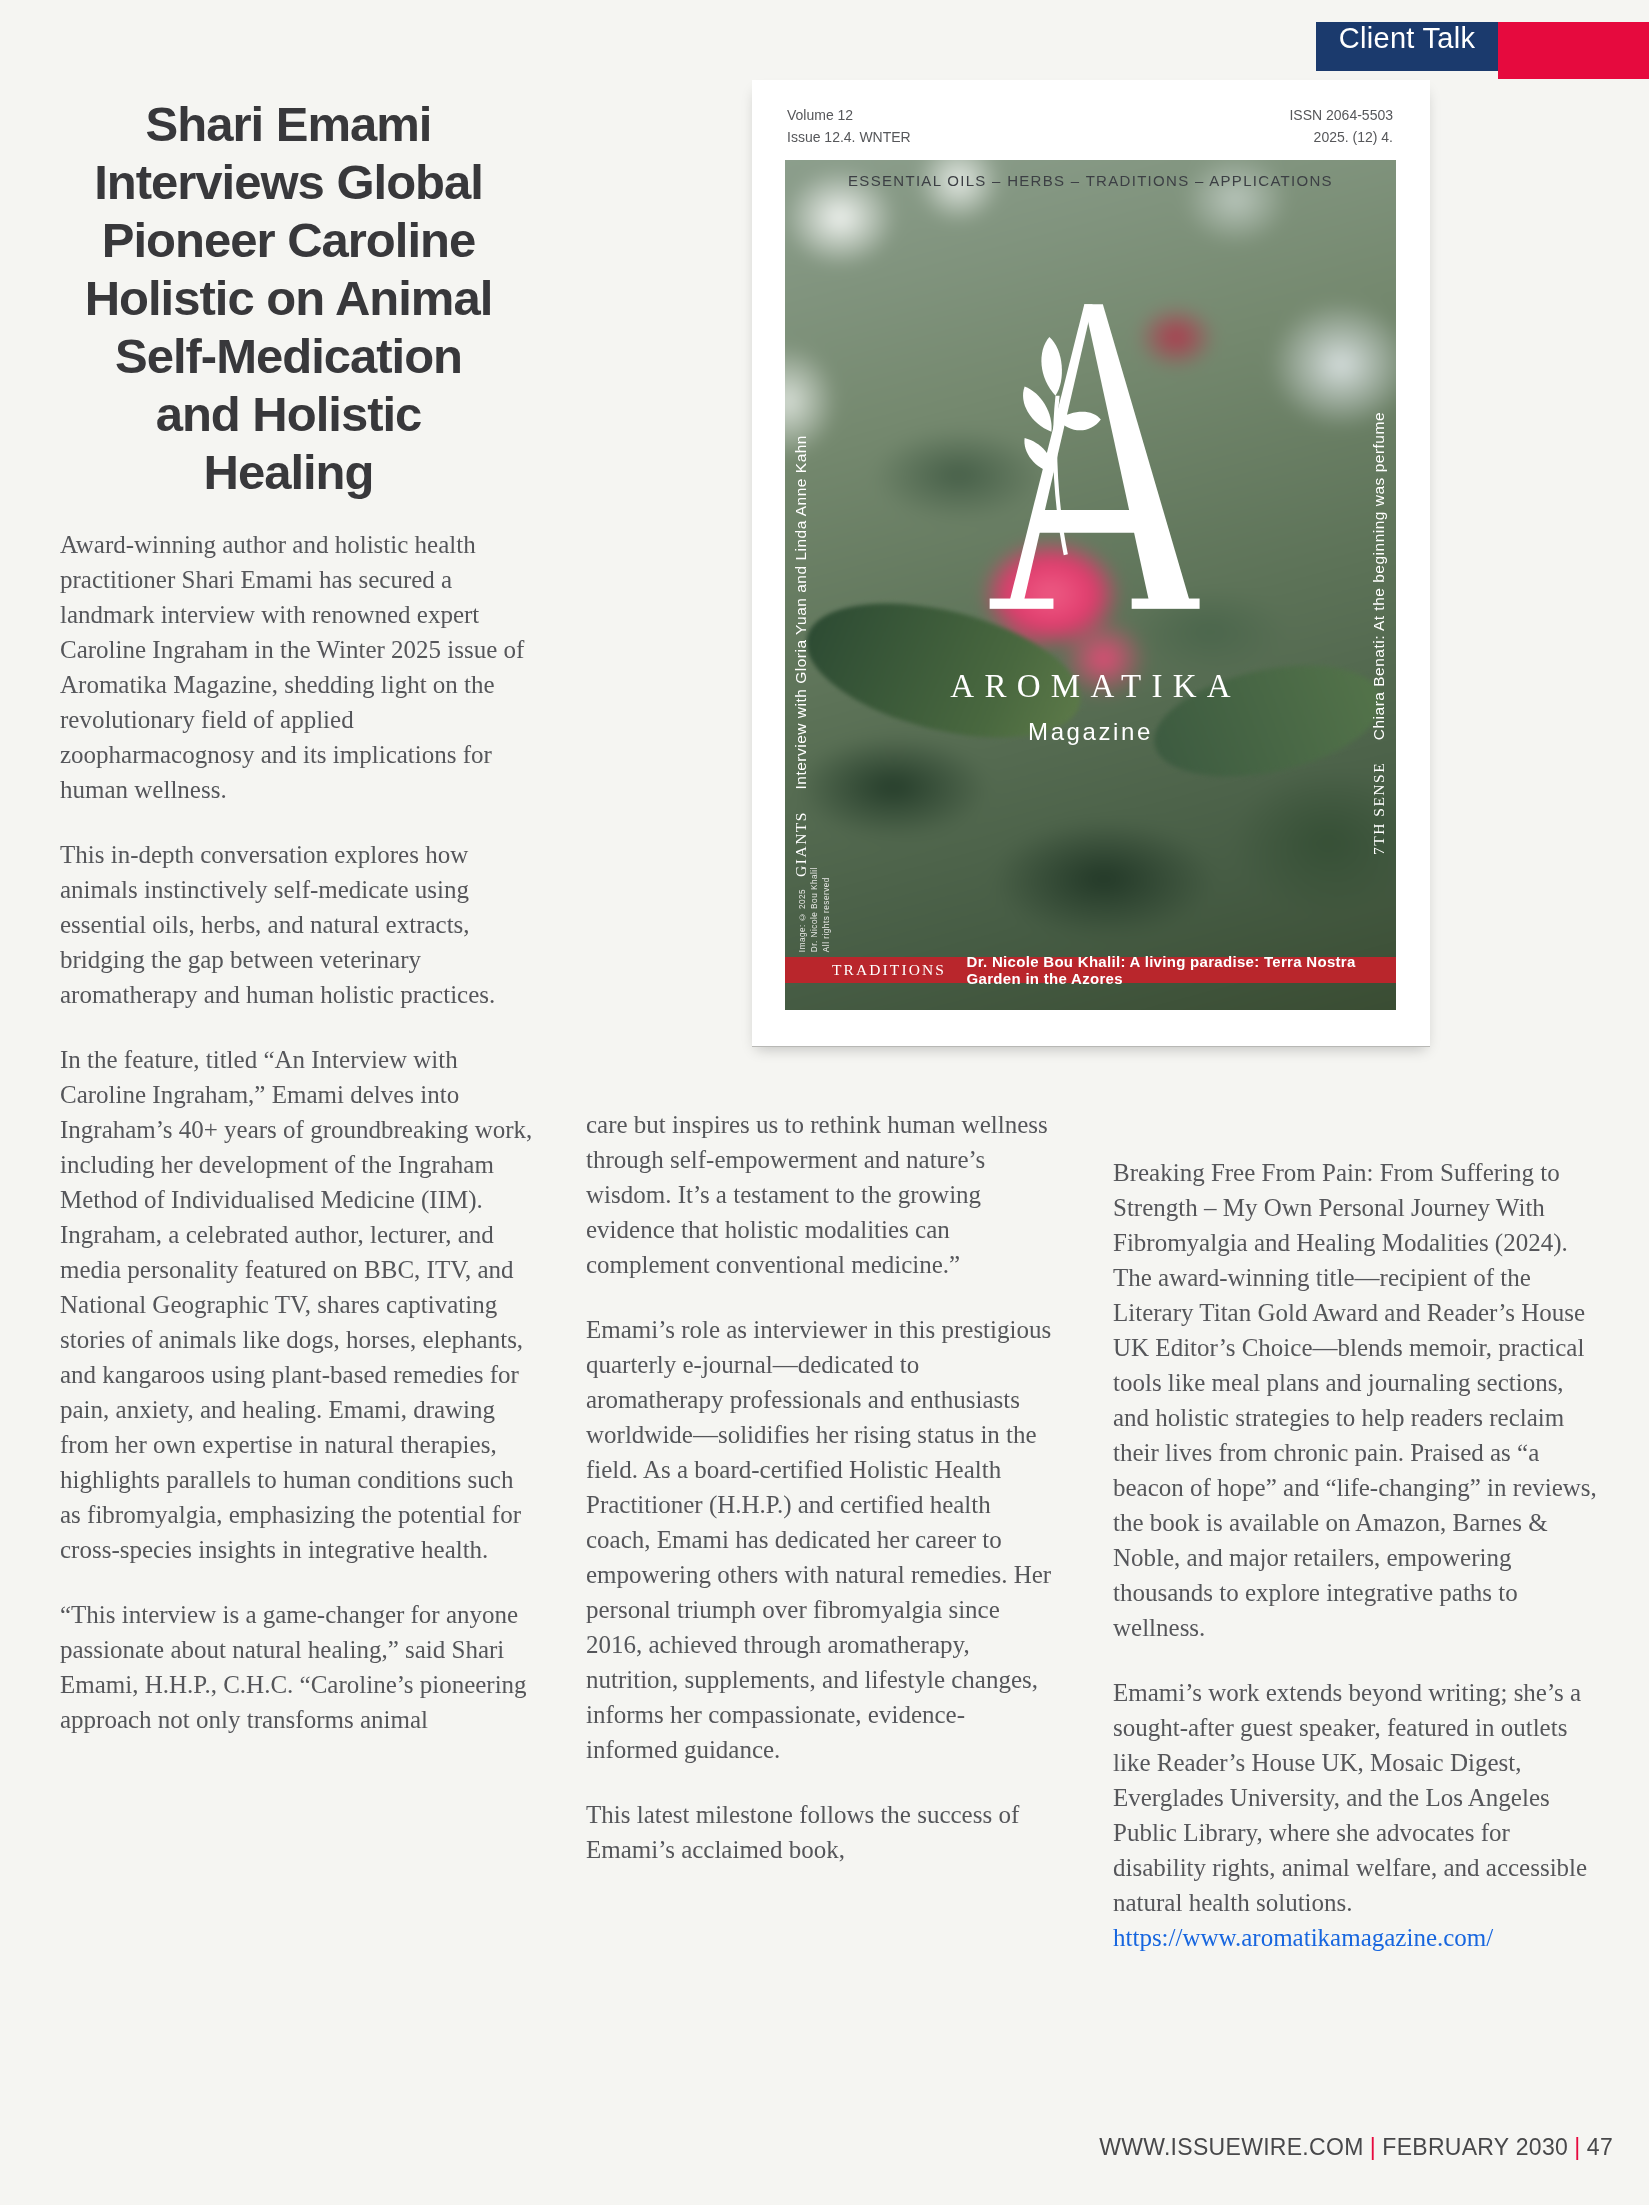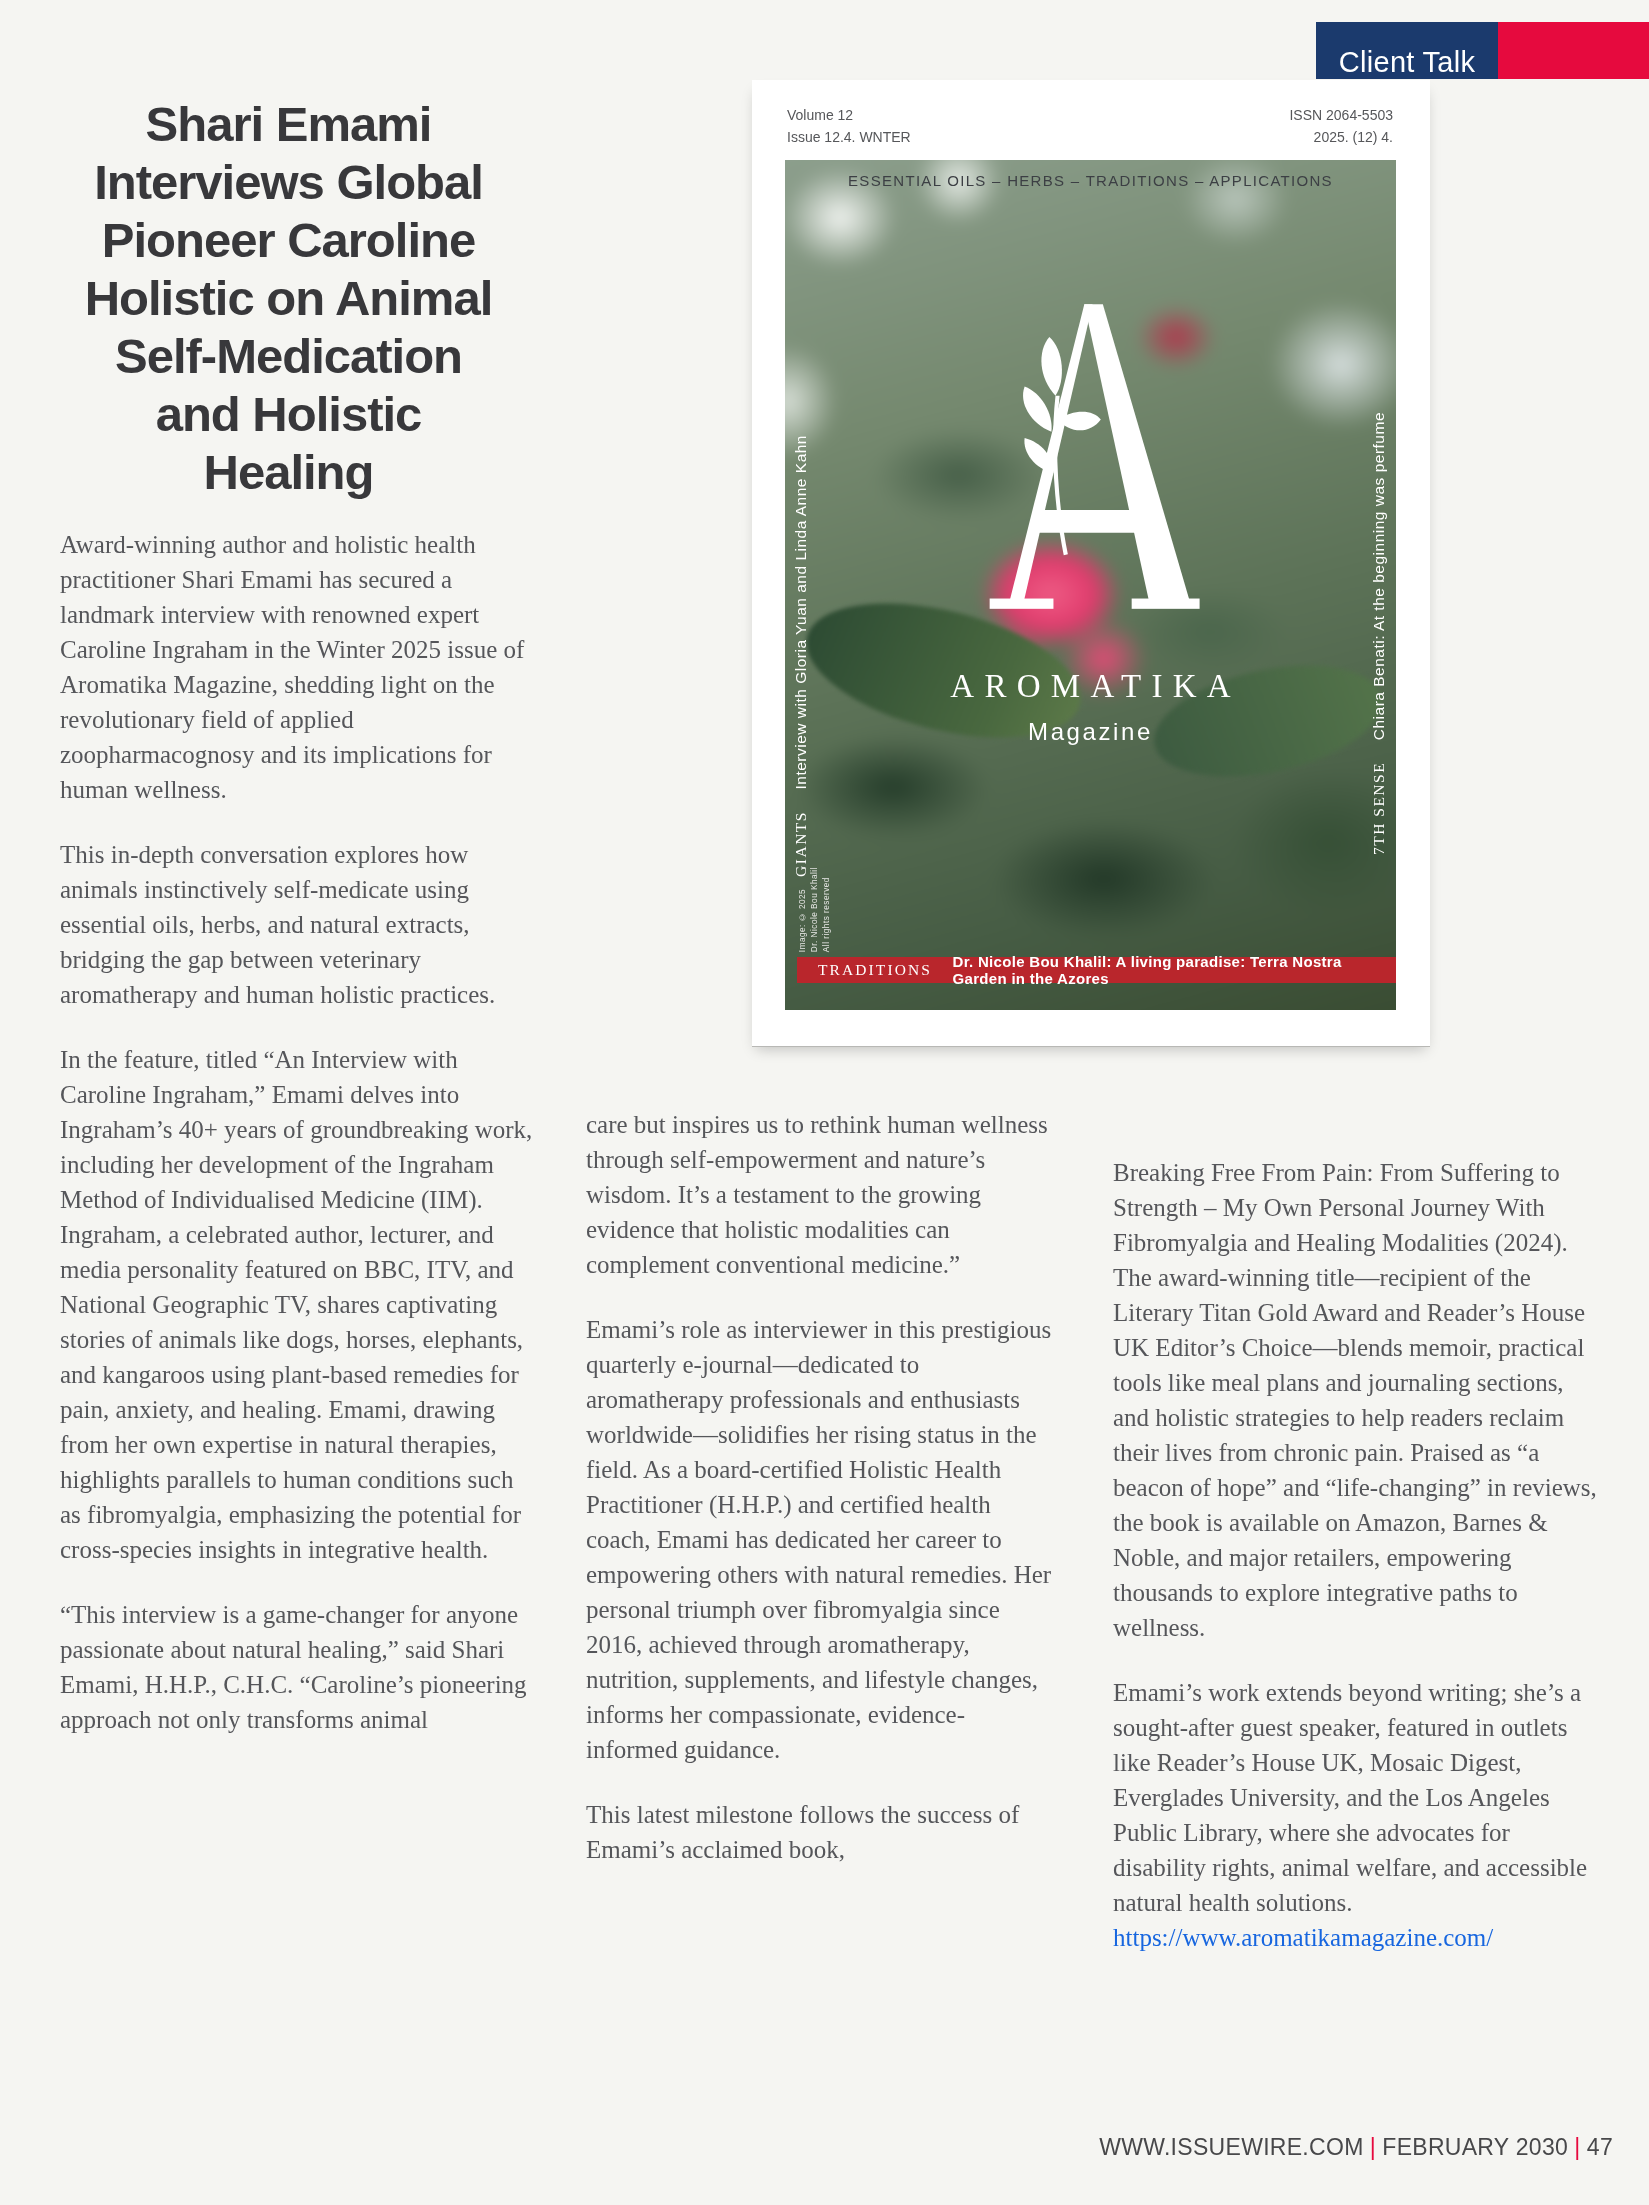--- a/index.html
+++ b/index.html
@@ -4,22 +4,22 @@
 <style>
   html,body{margin:0;padding:0;}
   body{
     width:1649px;height:2205px;position:relative;
     background:#f5f5f2;
     font-family:"Liberation Sans",sans-serif;
     overflow:hidden;
   }
   
   .badge-navy{
-    position:absolute;left:1316px;top:22px;width:182px;height:57px;
-    background:#1b3a6d;display:flex;align-items:flex-end;justify-content:center;
+    position:absolute;left:1316px;top:22px;width:182px;height:49px;
+    background:#1b3a6d;display:flex;align-items:flex-start;justify-content:center;
   }
   .badge-navy span{color:#ffffff;font-size:29px;letter-spacing:0.3px;}
   .badge-red{
     position:absolute;left:1498px;top:22px;width:152px;height:57px;
     background:#e60a3e;
   }
   
   .headline{
     position:absolute;left:31px;top:95px;width:515px;
     text-align:center;color:#38383b;
@@ -104,23 +104,23 @@
   .vtext-left{left:7.2px;bottom:133px;}
   .vtext-right{right:8.2px;bottom:155px;}
   .credit{
     position:absolute;left:13.4px;bottom:58px;display:flex;gap:2.6px;
   }
   .credit span{
     writing-mode:vertical-rl;transform:rotate(180deg);
     font-size:8.2px;letter-spacing:0.5px;color:#e9e9e7;
   }
   .cover-bar{
-    position:absolute;left:12px;right:0;bottom:27px;height:26px;
+    position:absolute;left:0;right:0;bottom:27px;height:26px;
     background:#b9262c;display:flex;align-items:center;
-    padding-left:21px;box-sizing:border-box;justify-content:flex-end;
+    padding-left:47px;box-sizing:border-box;justify-content:flex-end;
   }
   .cover-bar .bar-section{
     color:#fff;font-family:"Liberation Serif",serif;font-size:15.5px;letter-spacing:2.1px;
   }
   .cover-bar .bar-text{
     color:#fff;font-family:"Liberation Sans",sans-serif;font-size:15px;
     letter-spacing:0.3px;margin-left:20.6px;font-weight:bold;
   }
   
   .footer{

